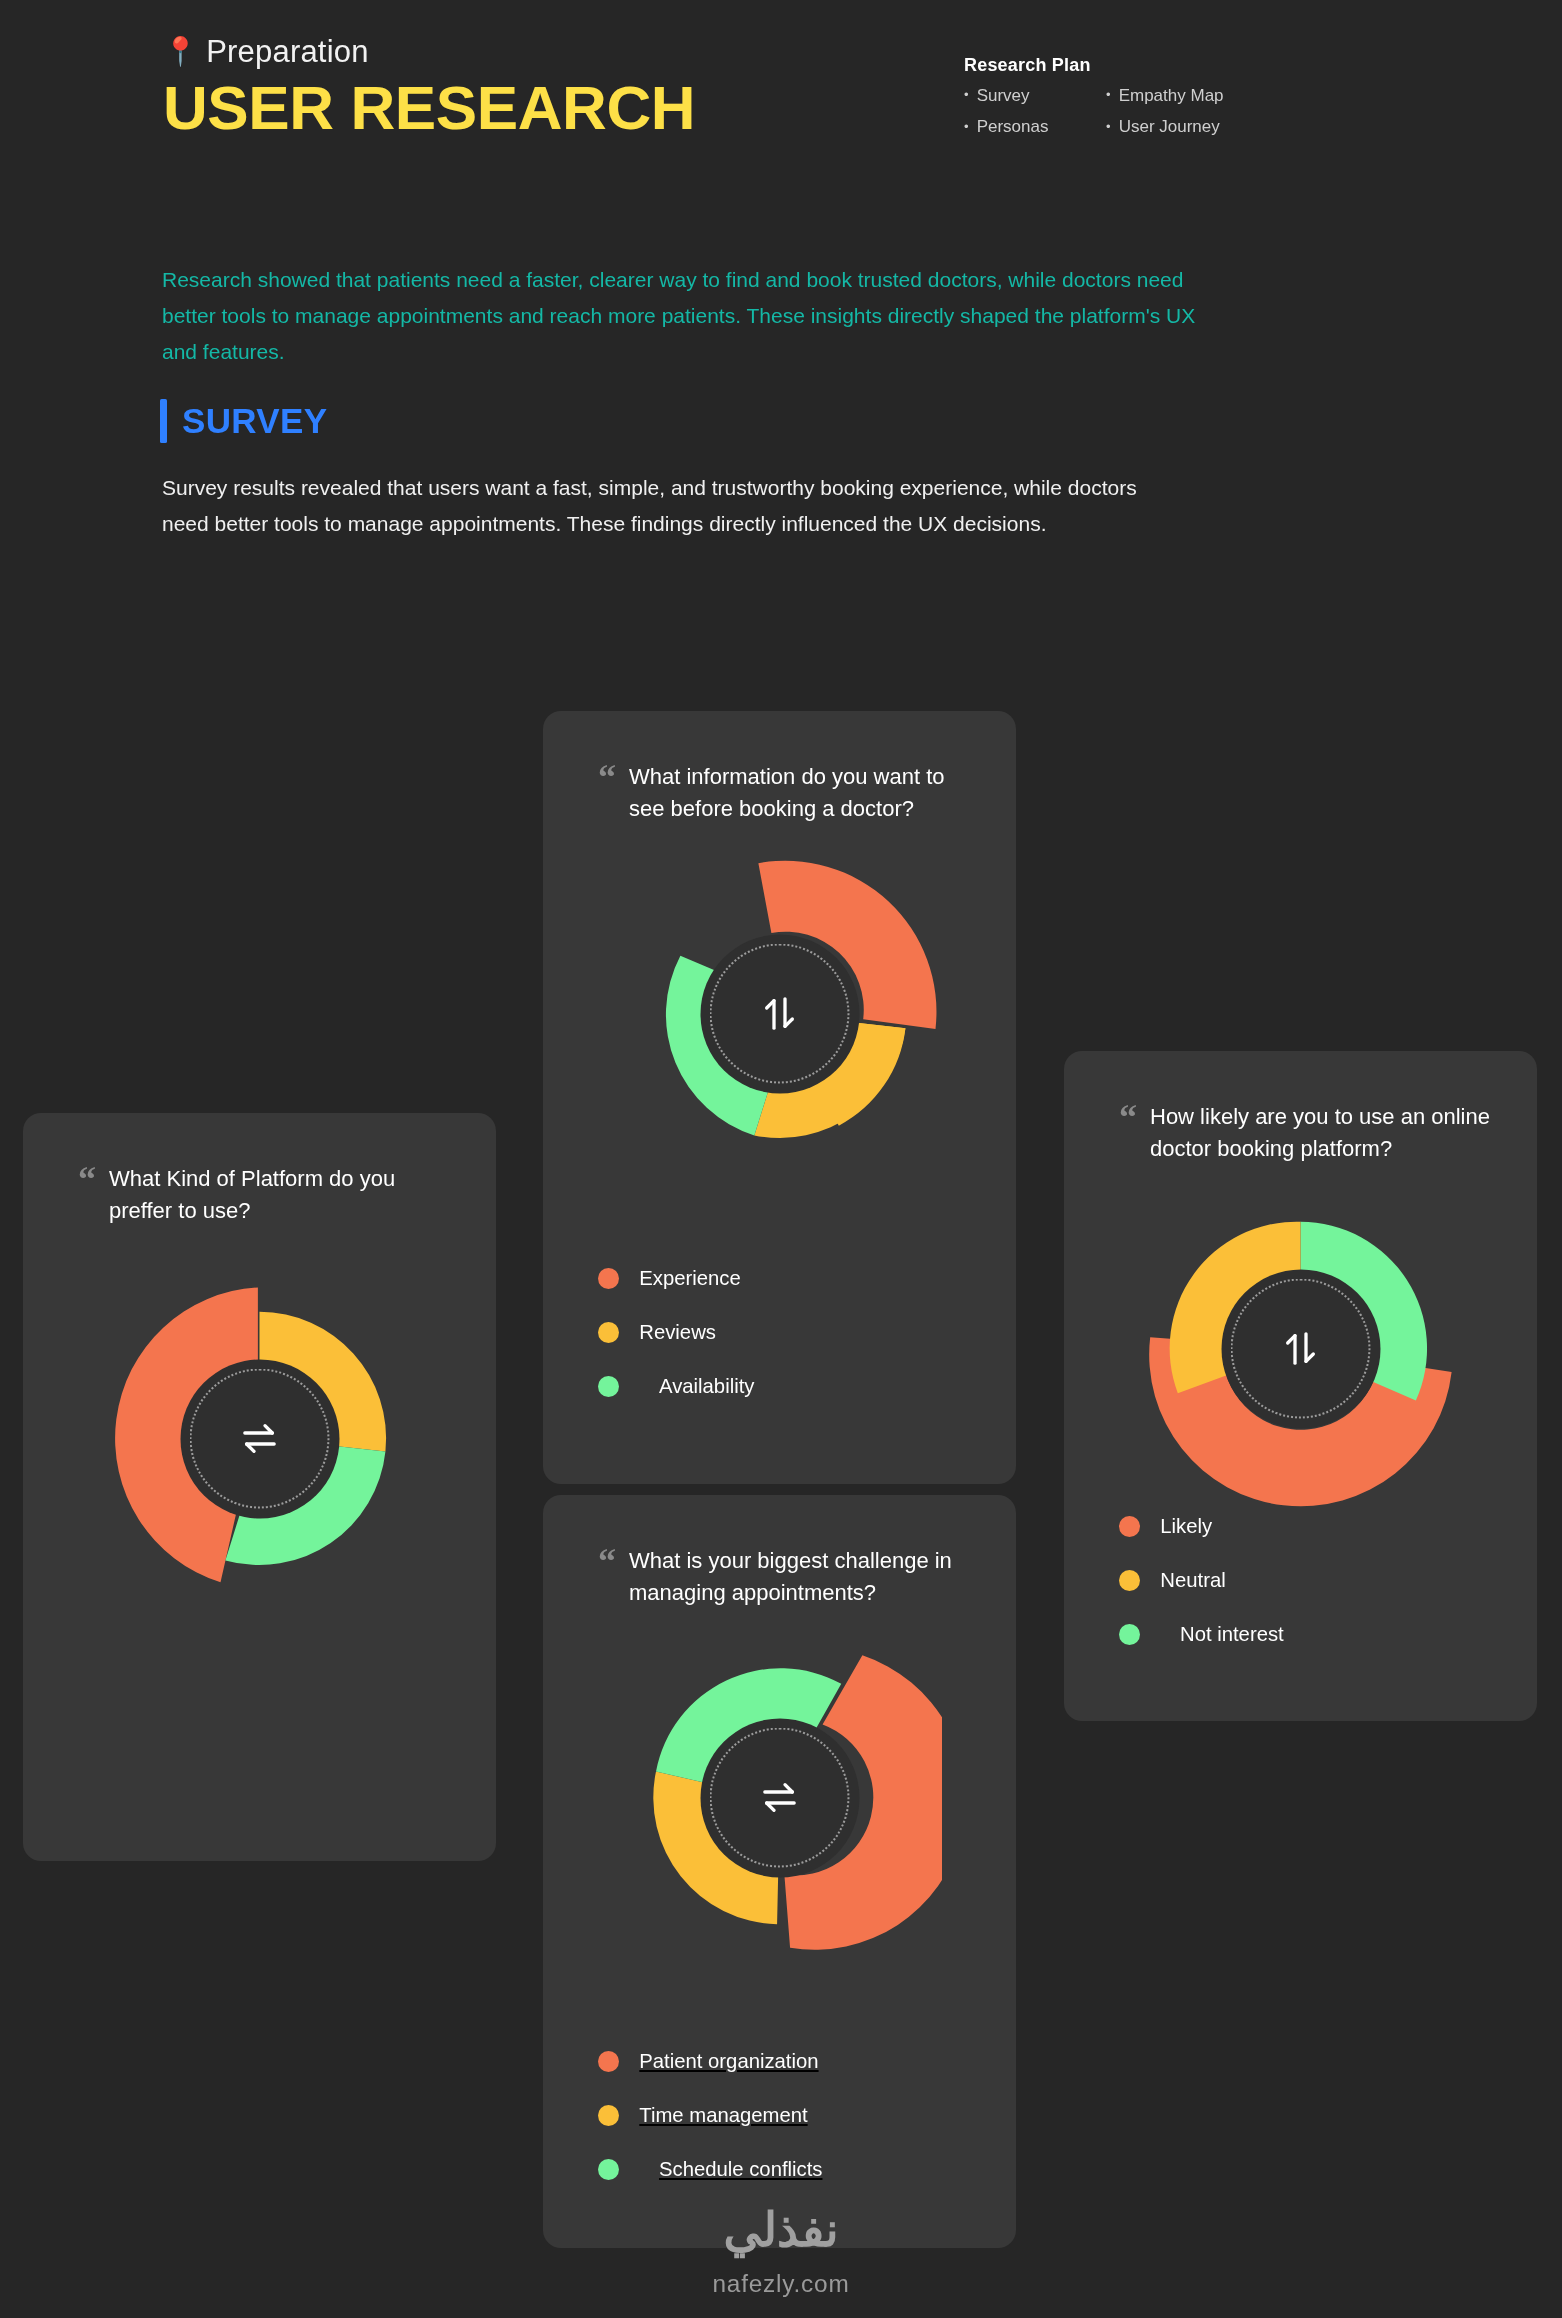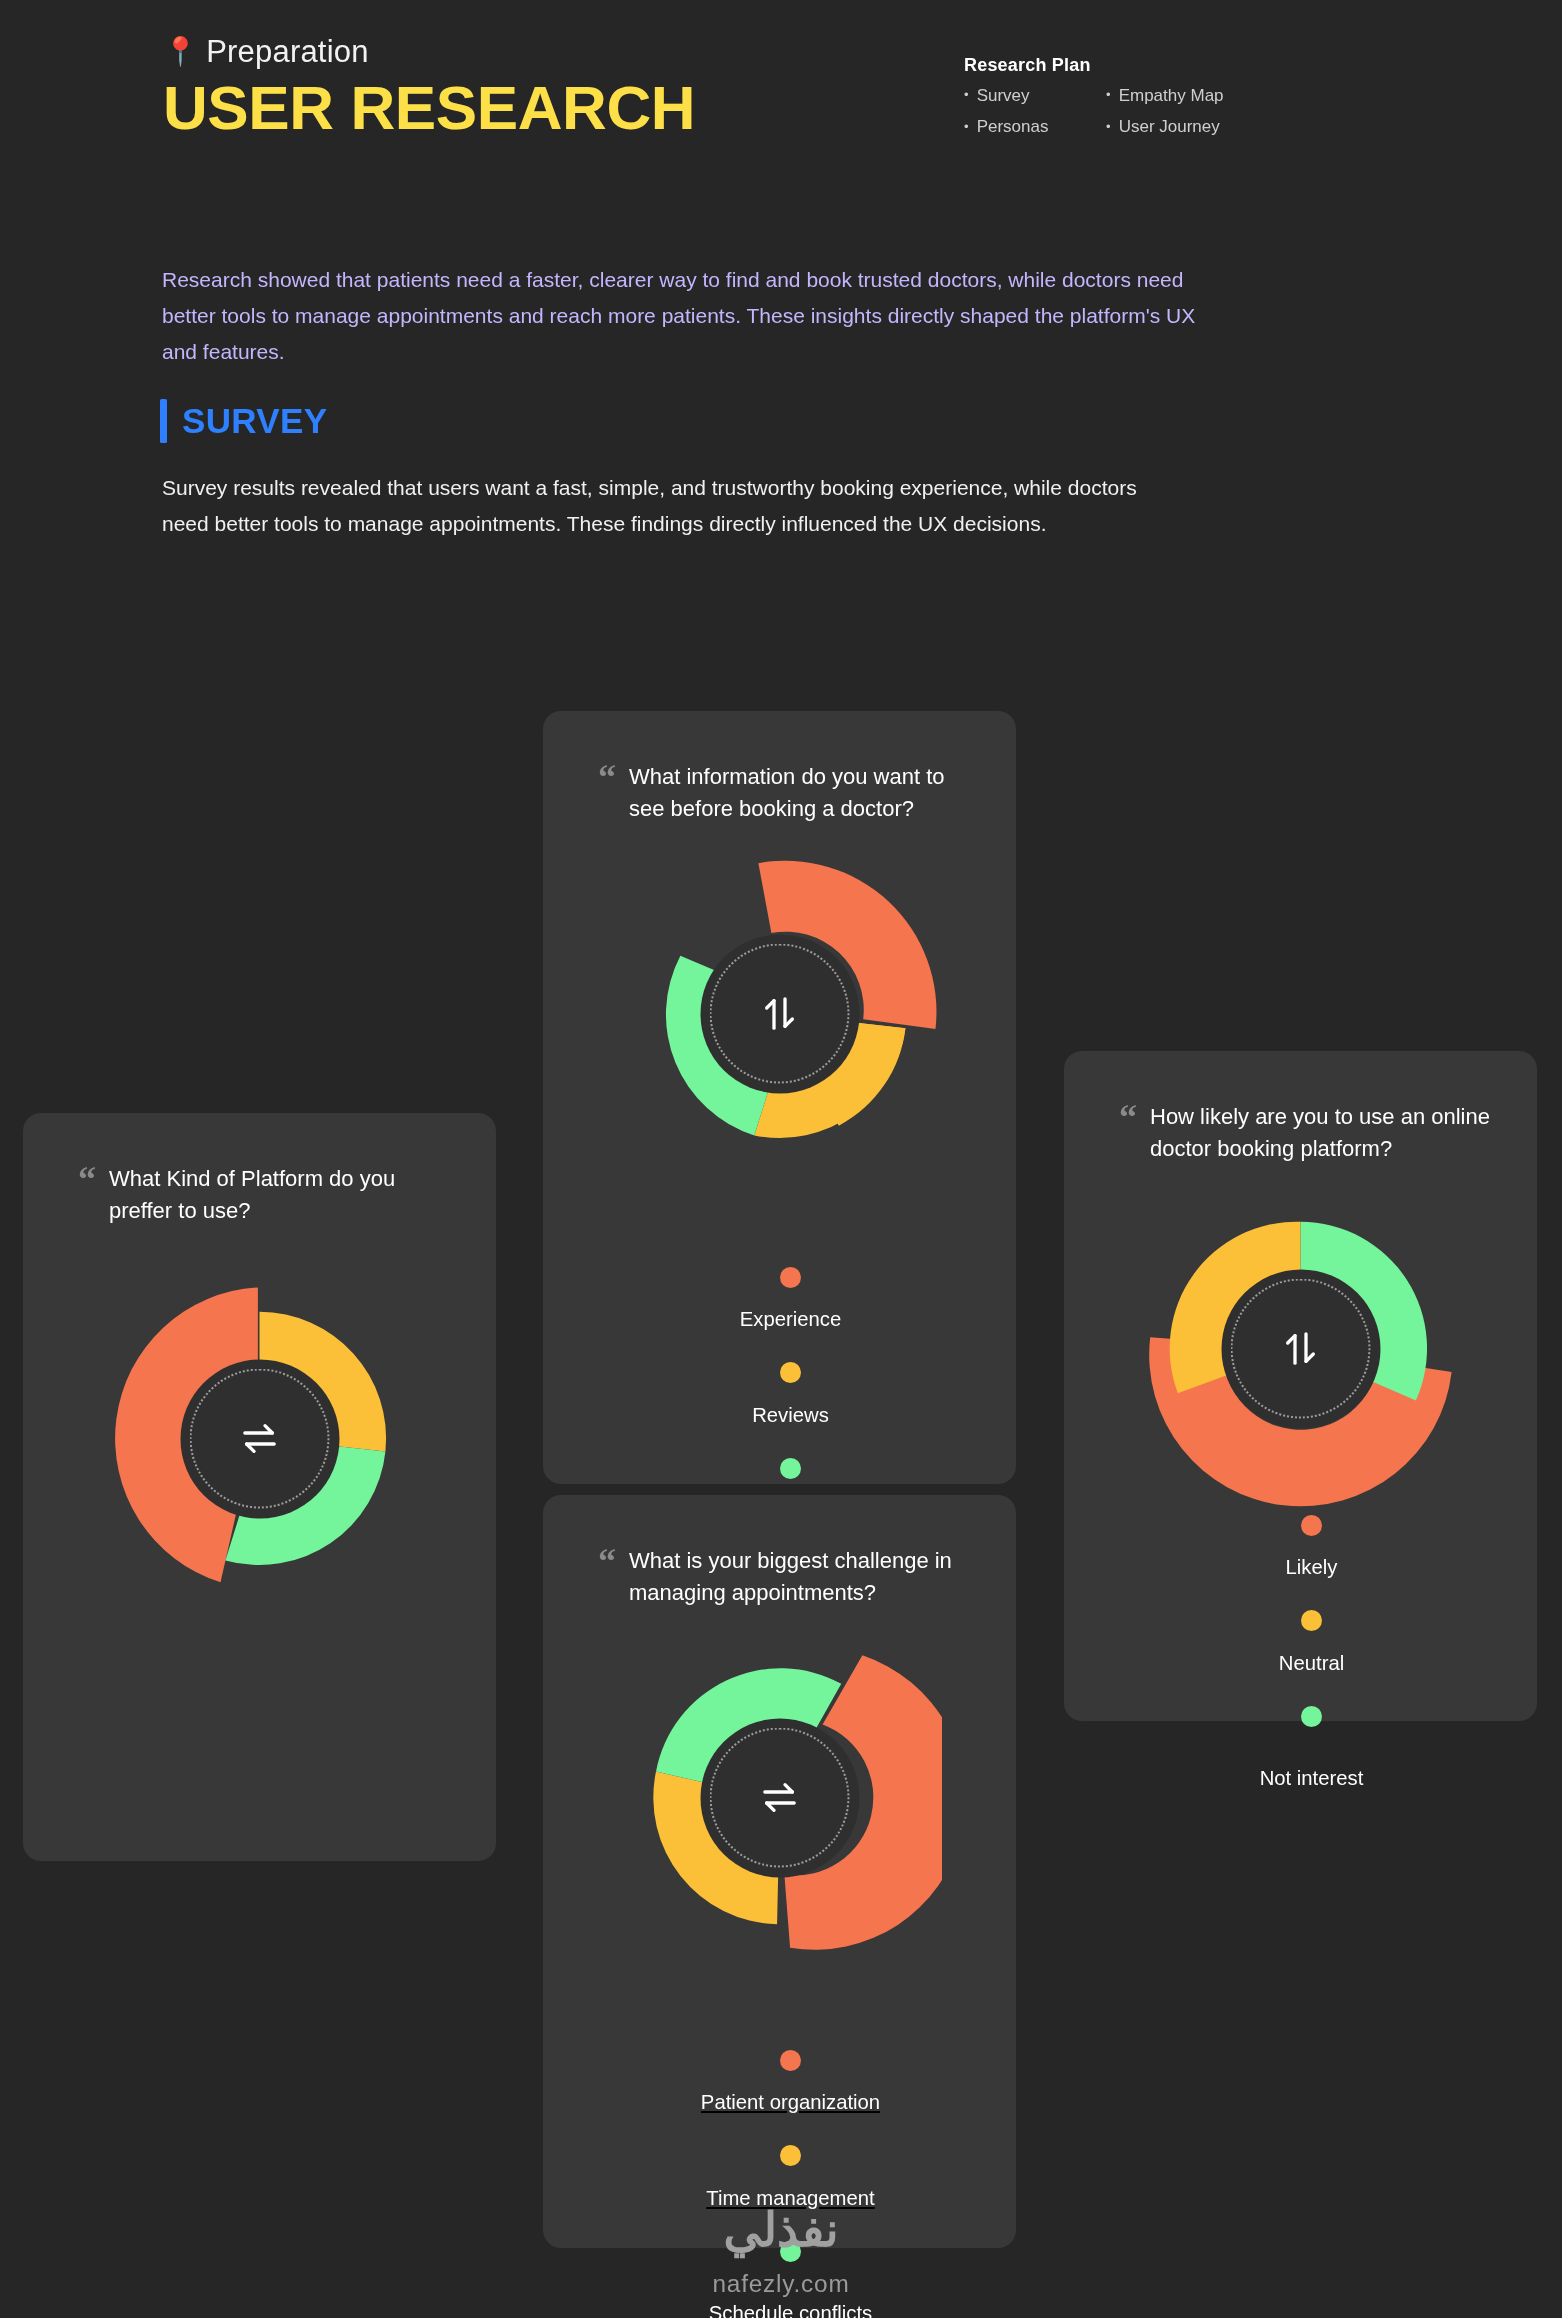--- a/index.html
+++ b/index.html
@@ -84,21 +84,21 @@
     transform: translateY(-0.8px);
   }
 
   
   .intro-para {
     position: absolute;
     left: 162px; top: 262px;
     width: 1049px;
     font-size: 21px;
     line-height: 1.72;
-    color: #c4b5fd;
+    color: #14b8a6;
     font-weight: 400;
   }
 
   .survey-head {
     position: absolute;
     left: 160px; top: 399px;
     display: flex;
     align-items: center;
     gap: 14.6px;
   }
@@ -214,21 +214,20 @@
   .legend.l1 { top: 532px; }
   .legend.l2 { top: 556px; }
   .legend.l3 { top: 464px; }
   .legend.l4 { top: 555px; text-decoration: underline; }
 
   .legend-row {
     display: flex;
     align-items: center;
     gap: 20.3px;
     margin-bottom: 31px;
-    flex-direction: column;
   }
   .legend-row:last-child { margin-bottom: 0; gap: 40px; }
   .legend-dot {
     width: 21px; height: 21px;
     border-radius: 50%;
     flex: 0 0 auto;
   }
   .legend-label {
     font-size: 20.3px;
     color: #ffffff;

